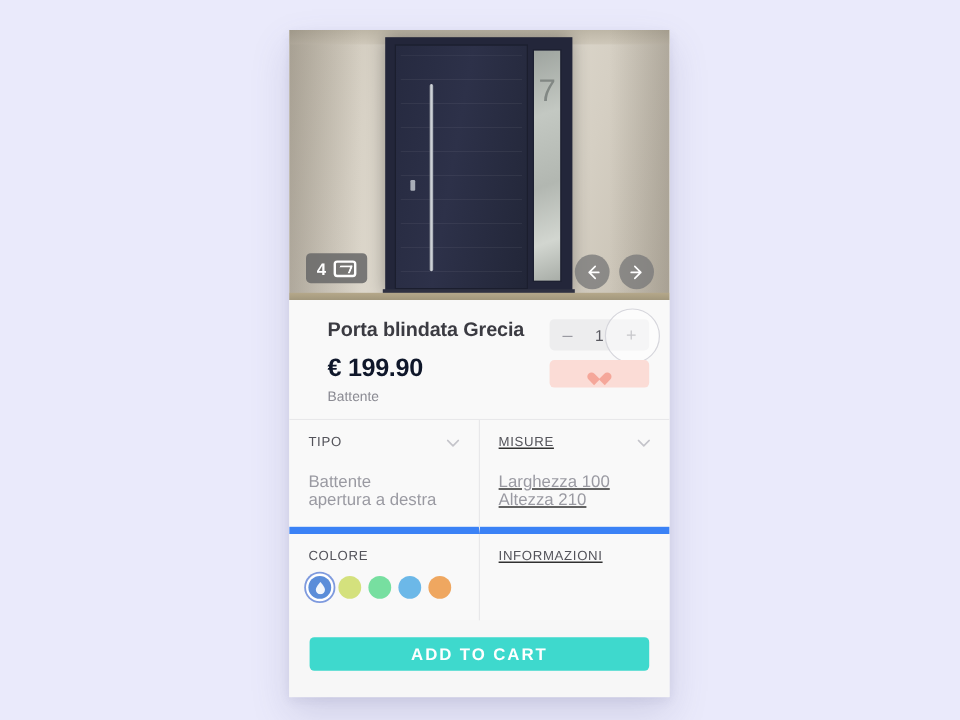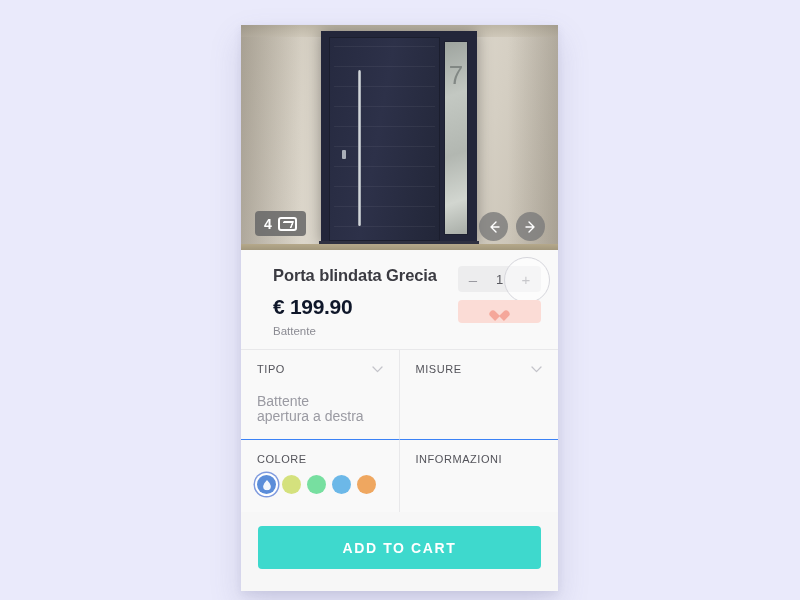--- a/index.html
+++ b/index.html
@@ -294,26 +294,26 @@
   
   #spec-grid {
     display: grid;
     grid-template-columns: 1fr 1fr;
     border-top: 1px solid #e8e8ea;
     background: #f9f9f9;
   }
   .spec-cell {
     padding: 13px 16px 15px 16px;
     border-right: 1px solid #e8e8ea;
-    border-bottom: 1px solid #3b82f6;
+    border-bottom: 6px solid #3b82f6;
     box-sizing: border-box;
     min-height: 72px;
     position: relative;
   }
-  .spec-cell:nth-child(2n) { border-right: none; }
+  .spec-cell:nth-child(2n) { border-right: none; text-decoration: underline; }
   .spec-cell:nth-child(n+3) { border-bottom: none; }
   .spec-head {
     display: flex;
     align-items: center;
     justify-content: space-between;
   }
   .spec-title {
     font-size: 11px;
     letter-spacing: .55px;
     color: #53535a;
@@ -353,21 +353,21 @@
     transform: translate(-50%, -50%);
   }
 
   
   #cta-area {
     padding: 14px 17px 22px 17px;
     background: #f7f7f7;
   }
   #add-to-cart {
     width: 100%;
-    height: 43px;
+    height: 28px;
     border: none;
     border-radius: 4px;
     background: #3ed9cd;
     color: #ffffff;
     font-family: "Liberation Sans", sans-serif;
     font-size: 14px;
     font-weight: bold;
     letter-spacing: 1.6px;
     cursor: pointer;
   }
@@ -445,20 +445,22 @@
 apertura a destra</div>
     </div>
 
     <div class="spec-cell">
       <div class="spec-head">
         <span class="spec-title">MISURE</span>
         <svg class="chev" viewBox="0 0 11 7">
           <path d="M1 1 L5.5 5.6 L10 1" fill="none" stroke="#c4c4ca" stroke-width="1.3" stroke-linecap="round" stroke-linejoin="round"></path>
         </svg>
       </div>
+      <div class="spec-body" style="white-space:pre-line">Larghezza 100
+Altezza 210</div>
     </div>
 
     <div class="spec-cell">
       <div class="spec-head">
         <span class="spec-title">COLORE</span>
       </div>
       <div class="swatches" id="color-swatches">
           <span class="swatch selected" style="background: rgb(91, 141, 217);">
             <svg class="drop" width="9" height="11" viewBox="0 0 9 11">
               <path d="M4.5 0.6 C4.5 0.6 0.7 4.6 0.7 7 a3.8 3.8 0 0 0 7.6 0 C8.3 4.6 4.5 0.6 4.5 0.6 Z" fill="#ffffff" opacity="0.92"></path>

